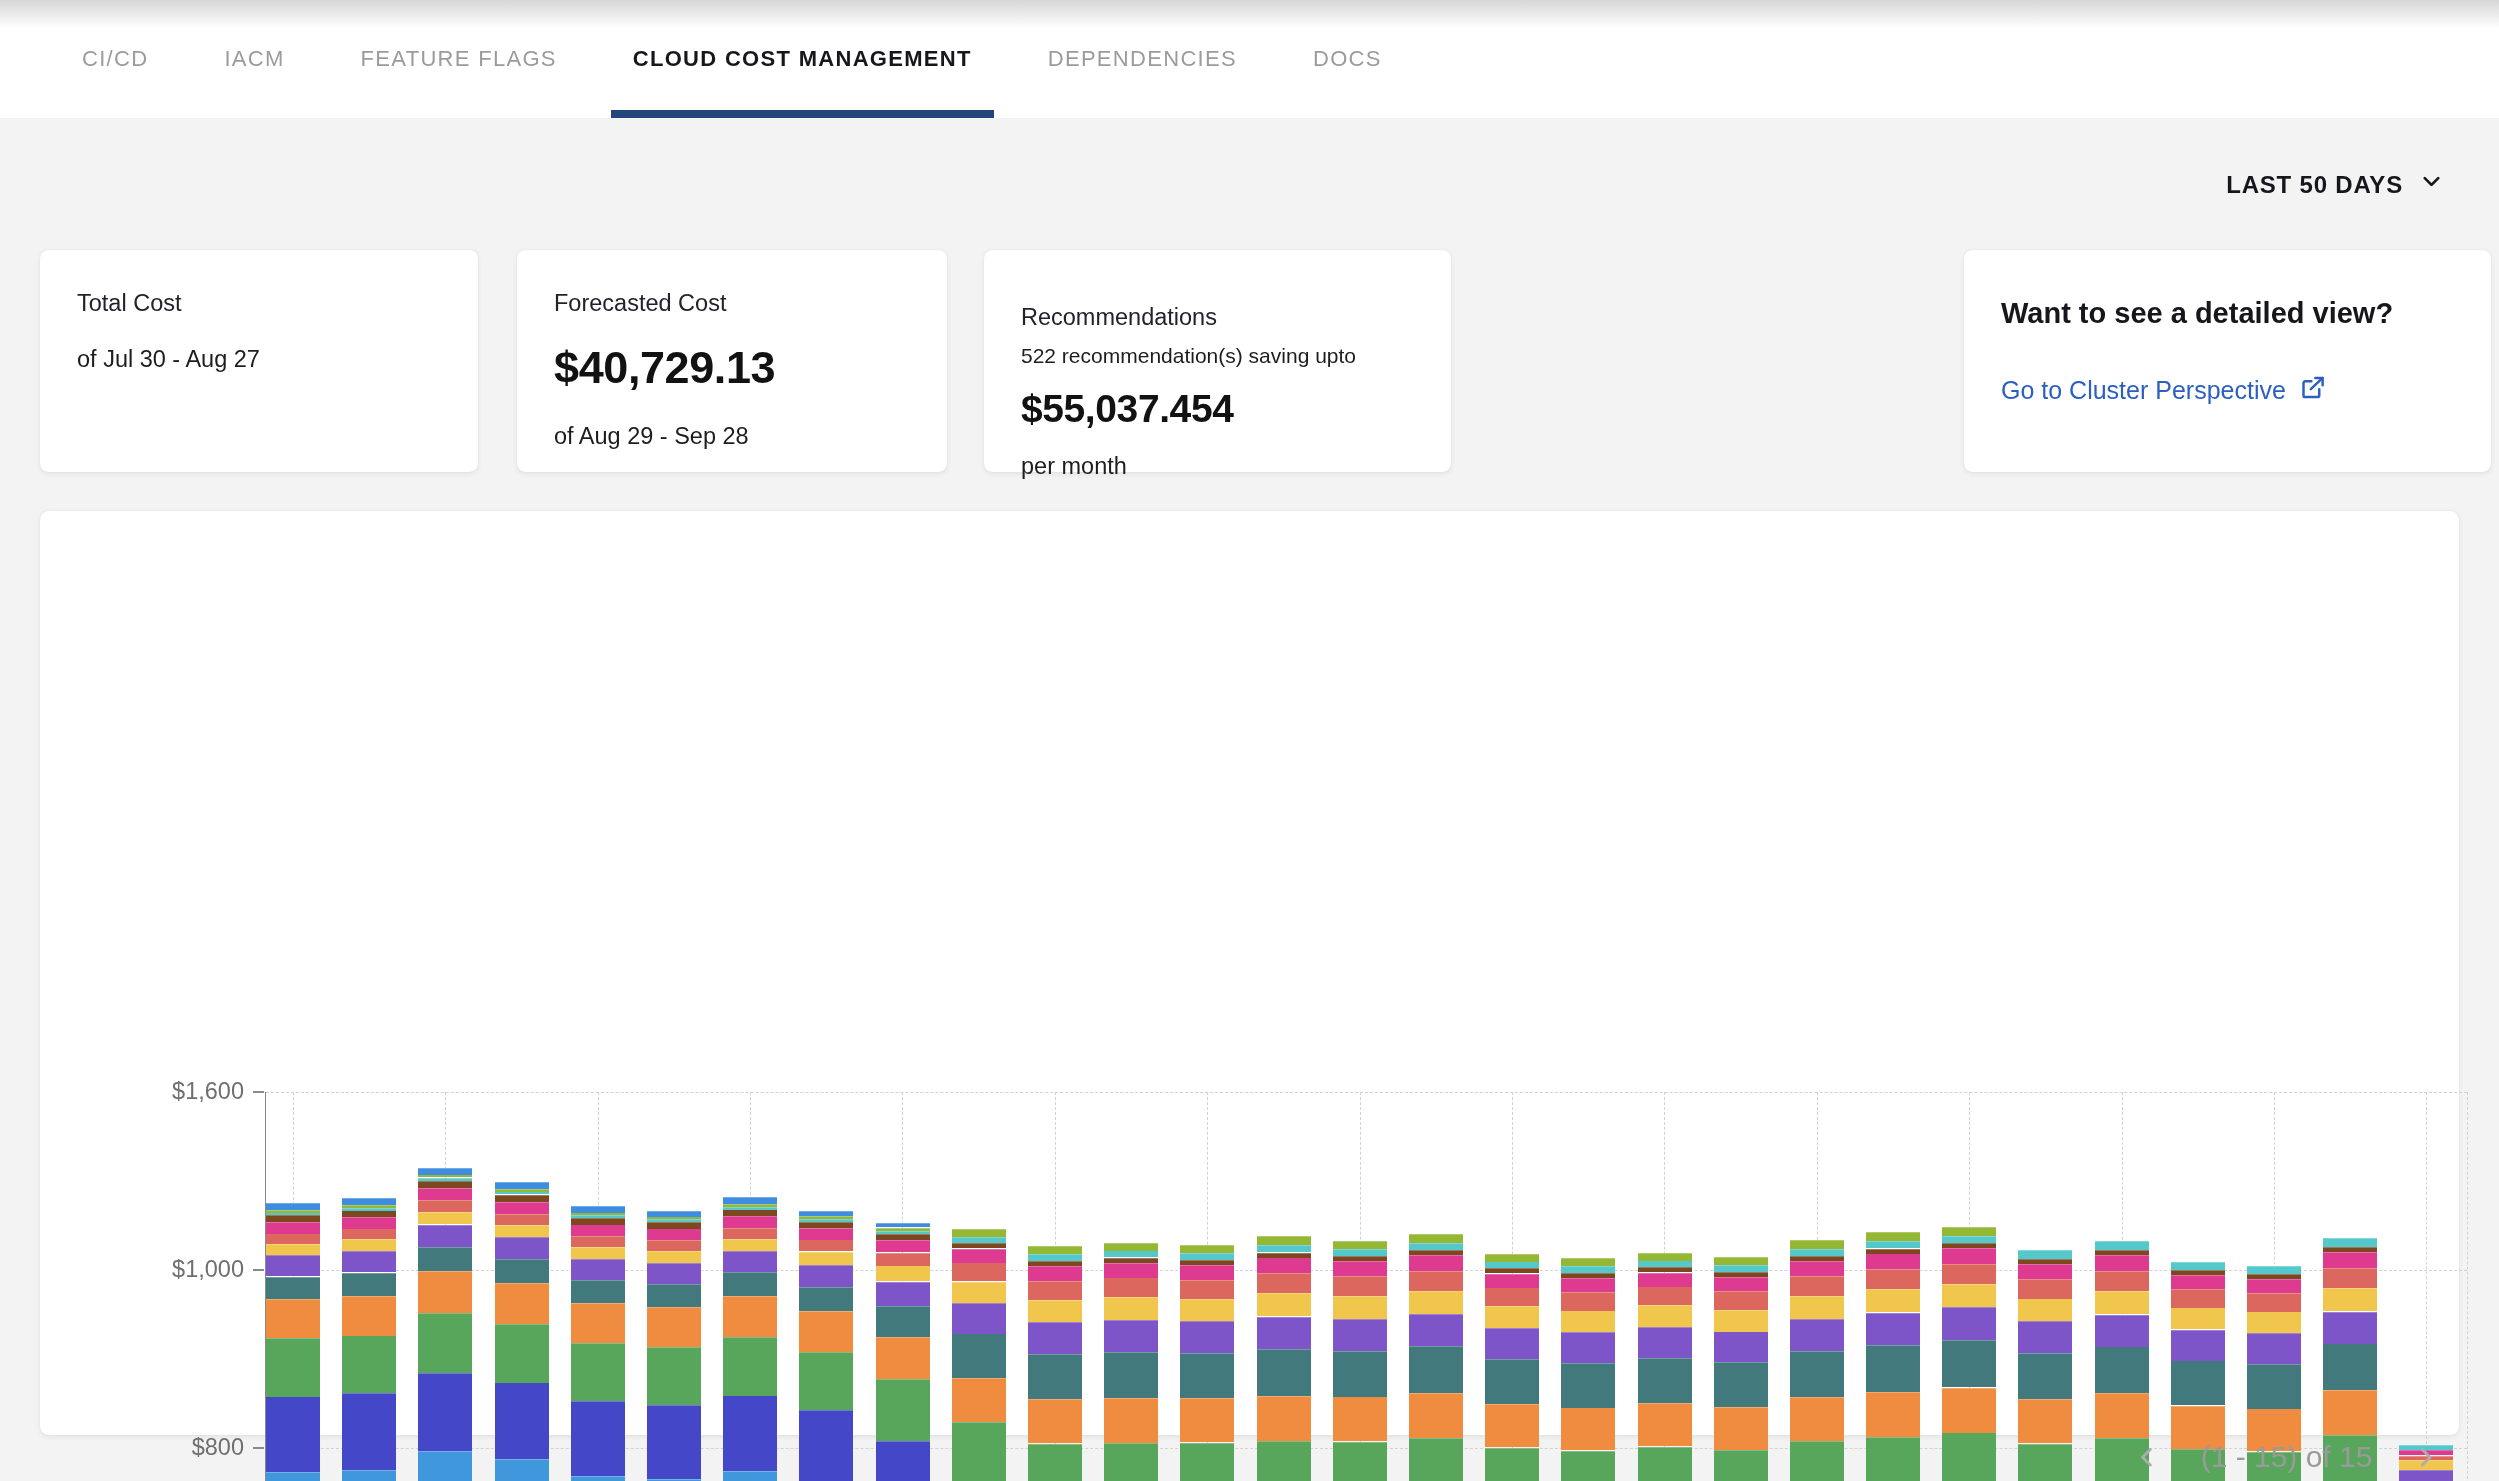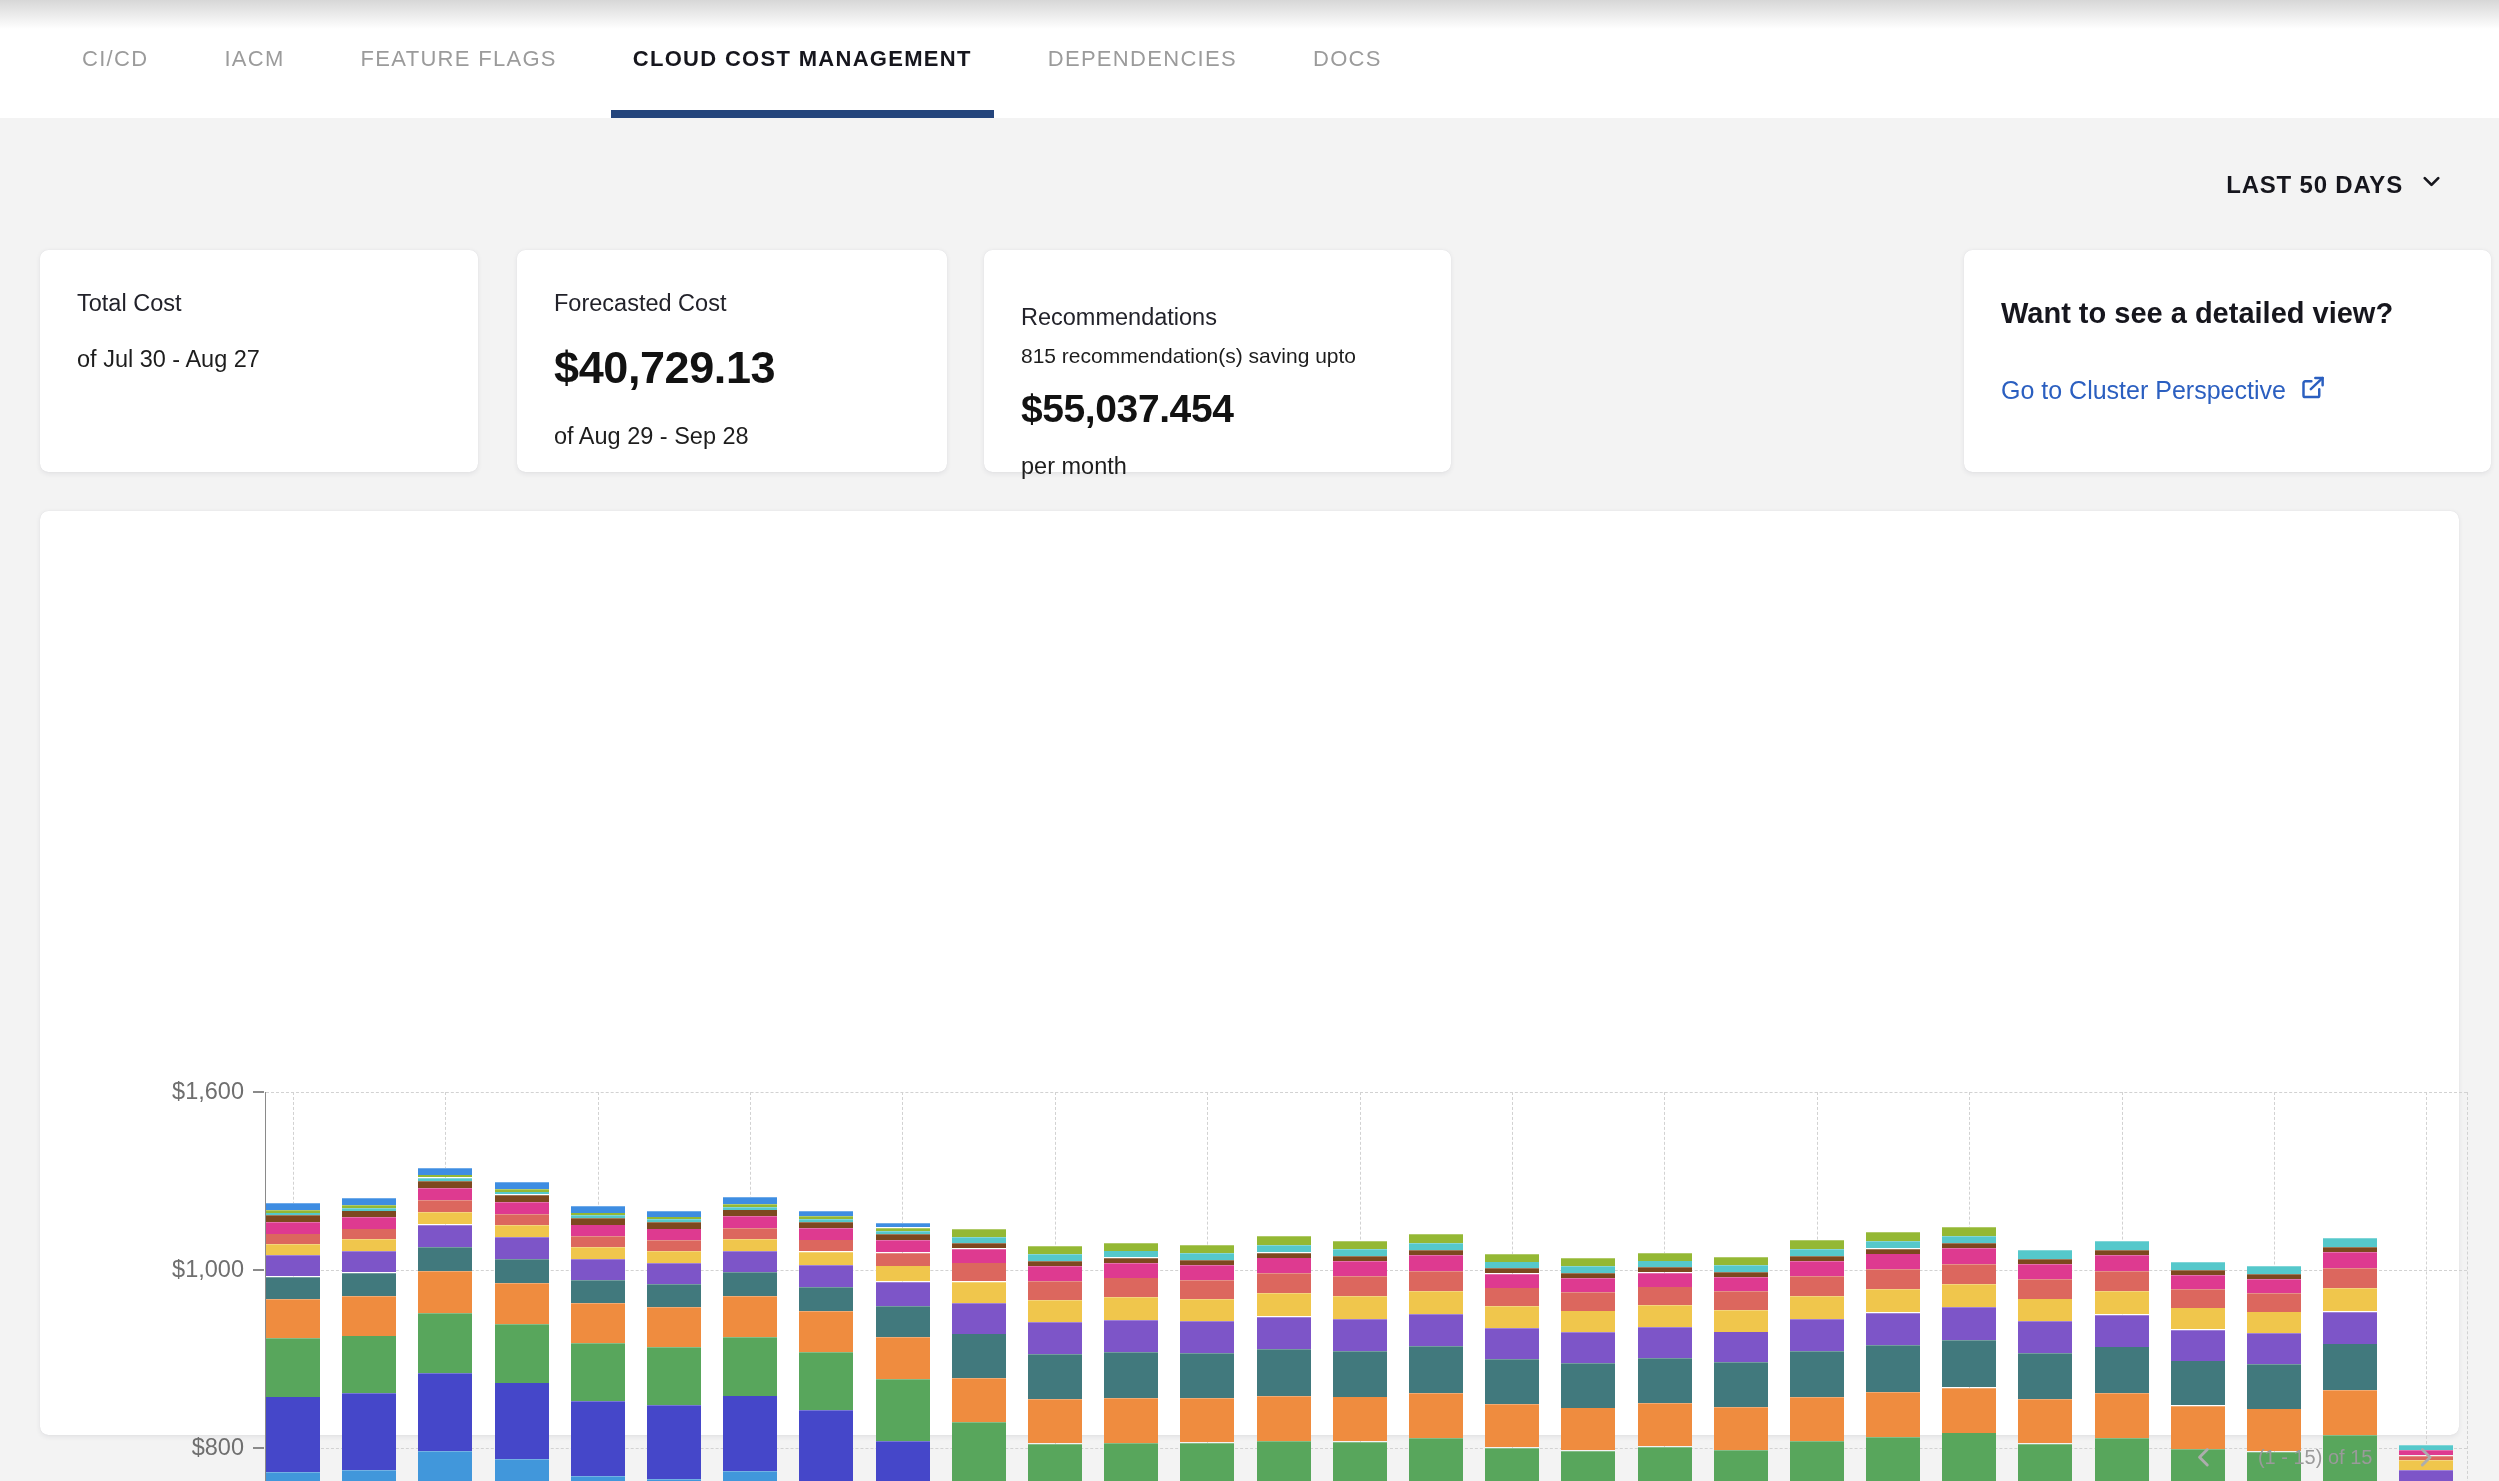--- a/index.html
+++ b/index.html
@@ -49,21 +49,21 @@
   .vgrid { position:absolute; top:0; bottom:0; width:0; border-left:1.7px dashed #D2D2D2; }
   .hgrid { position:absolute; left:0; right:0; height:0; border-top:1.7px dashed #D2D2D2; }
   .ytick-mark { position:absolute; width:11.8px; height:1.7px; background:#8a8a8a; left:-13.4px; }
   .ylabel { position:absolute; width:143px; text-align:right; font-size:23.5px; color:#6F6F6F; }
   .bar { position:absolute; bottom:0; cursor:pointer; }
   .seg { position:absolute; left:0; width:100%; box-shadow:inset 0 0.8px 0 rgba(255,255,255,.35); }
 
   
   #pagination { position:absolute; right:59px; top:1435px; height:44px; display:flex;
                 align-items:center; gap:39px; }
-  #pagination .pg-label { font-size:20px; color:#9A9A9A; }
+  #pagination .pg-label { font-size:30px; color:#9A9A9A; }
   .pg-btn { cursor:pointer; display:flex; align-items:center; }
 </style>
 </head>
 <body>
 
 <div id="page">
 
   <div id="tabbar">
     <div id="tabs">
         <div class="tab">
@@ -103,21 +103,21 @@
   </div>
 
   <div class="card" id="card-forecast">
     <div class="card-title">Forecasted Cost</div>
     <div class="card-amount">$40,729.13</div>
     <div class="card-period">of Aug 29 - Sep 28</div>
   </div>
 
   <div class="card" id="card-reco">
     <div class="card-title">Recommendations</div>
-    <div class="reco-sub">815 recommendation(s) saving upto</div>
+    <div class="reco-sub">522 recommendation(s) saving upto</div>
     <div class="card-amount">$55,037.454</div>
     <div class="card-period">per month</div>
   </div>
 
   <div class="card" id="card-detail">
     <div class="detail-title">Want to see a detailed view?</div>
     <div class="detail-link">
       <span>Go to Cluster Perspective</span>
       <span>
         <svg width="27" height="27" viewBox="0 0 24 24" fill="none" stroke="#2B5FC0" stroke-width="2.2" stroke-linecap="round" stroke-linejoin="round">

